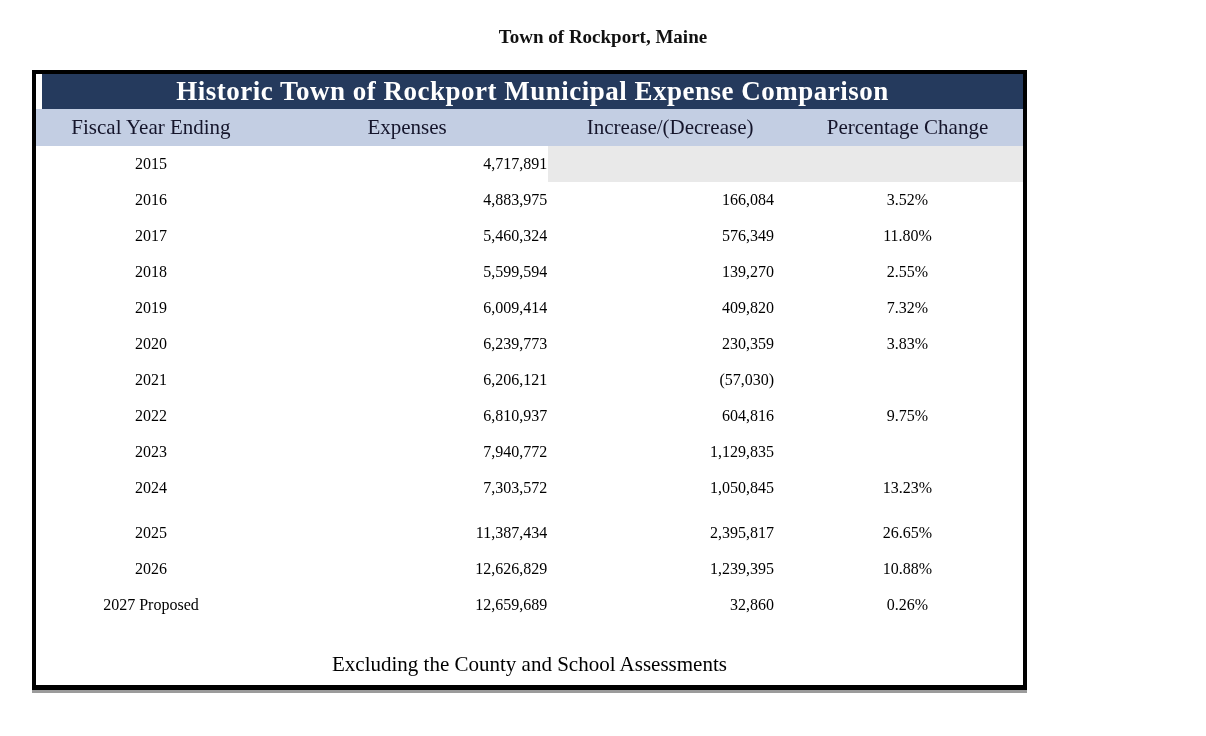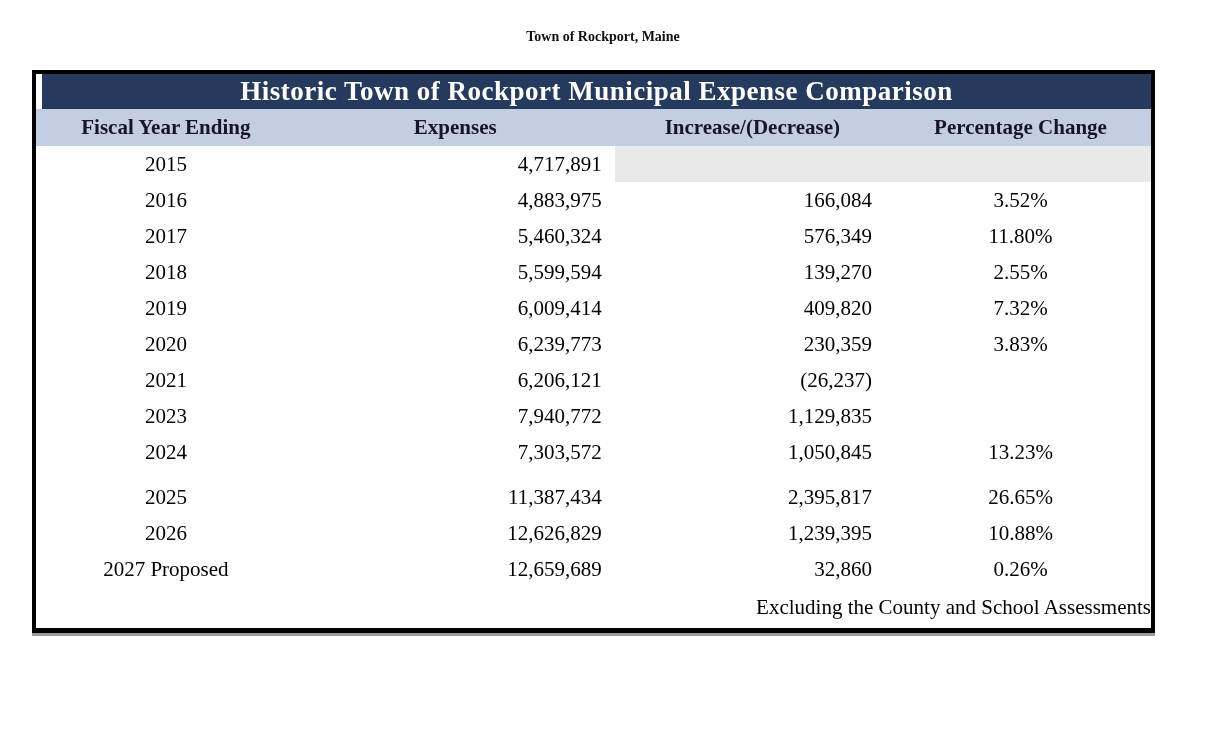--- a/index.html
+++ b/index.html
@@ -7,27 +7,27 @@
     width: 1206px; height: 736px;
     background: #ffffff;
     font-family: "Liberation Serif", "DejaVu Serif", serif;
     color: #000000;
     overflow: hidden;
   }
   .doc-header {
     margin-top: 27px;
     text-align: center;
     font-weight: bold;
-    font-size: 14px;
+    font-size: 19px;
     line-height: 20px;
     color: #111111;
   }
   .budget-table {
     margin: 23px 0 0 32px;
-    width: 1123px;
+    width: 995px;
     background: #ffffff;
     border: 4px solid var(--border-color, #000000);
     border-bottom-width: 5px;
     box-shadow: 0 3px 0 #9b9b9b;
   }
   .title-bar {
     margin-left: 6px;
     height: 35px;
     line-height: 35px;
     background: var(--title-bar-bg, #253A5D);
@@ -35,43 +35,43 @@
     font-weight: bold;
     font-size: 27px;
     text-align: center;
     letter-spacing: 0.5px;
   }
   .head-row {
     display: flex;
     height: 37px;
     align-items: center;
     background: var(--header-row-bg, #C3CEE3);
-    font-weight: bold;
+    font-weight: normal;
     font-size: 21px;
     color: #15152b;
   }
   .trow {
     display: flex;
     height: 36px;
     align-items: center;
-    font-size: 21px;
+    font-size: 16px;
   }
   .gap-before { margin-top: 9px; }
   .c { height: 100%; display: flex; align-items: center; }
   .c1 { width: 23.3%; justify-content: center; }
-  .c2 { width: 28.6%; justify-content: flex-end; padding-right: 13px; }
+  .c2 { width: 28.6%; justify-content: flex-end; padding-right: 1px; }
   .c3 { width: 24.7%; justify-content: flex-end; padding-right: 18px; }
   .c4 { width: 23.4%; justify-content: center; }
   .head-row .c2, .head-row .c3 { justify-content: center; padding-right: 0; }
   .shade { background: var(--shaded-cell-bg, #E9E9E9); }
   .footnote {
-    margin-top: 7px;
+    margin-top: 28px;
     height: 27px;
     line-height: 27px;
-    text-align: right;
+    text-align: center;
     font-size: 21px;
     padding-bottom: 2px;
     margin-bottom: 7px;
   }
 </style>
 </head>
 <body>
 
 <div class="page">
 
@@ -128,23 +128,29 @@
     <div class="trow">
       <div class="c c1">2020</div>
       <div class="c c2">6,239,773</div>
       <div class="c c3">230,359</div>
       <div class="c c4">3.83%</div>
     </div>
 
     <div class="trow">
       <div class="c c1">2021</div>
       <div class="c c2">6,206,121</div>
-      <div class="c c3">(26,237)</div>
+      <div class="c c3">(57,030)</div>
     </div>
 
+    <div class="trow">
+      <div class="c c1">2022</div>
+      <div class="c c2">6,810,937</div>
+      <div class="c c3">604,816</div>
+      <div class="c c4">9.75%</div>
+    </div>
 
     <div class="trow">
       <div class="c c1">2023</div>
       <div class="c c2">7,940,772</div>
       <div class="c c3">1,129,835</div>
     </div>
 
     <div class="trow">
       <div class="c c1">2024</div>
       <div class="c c2">7,303,572</div>

